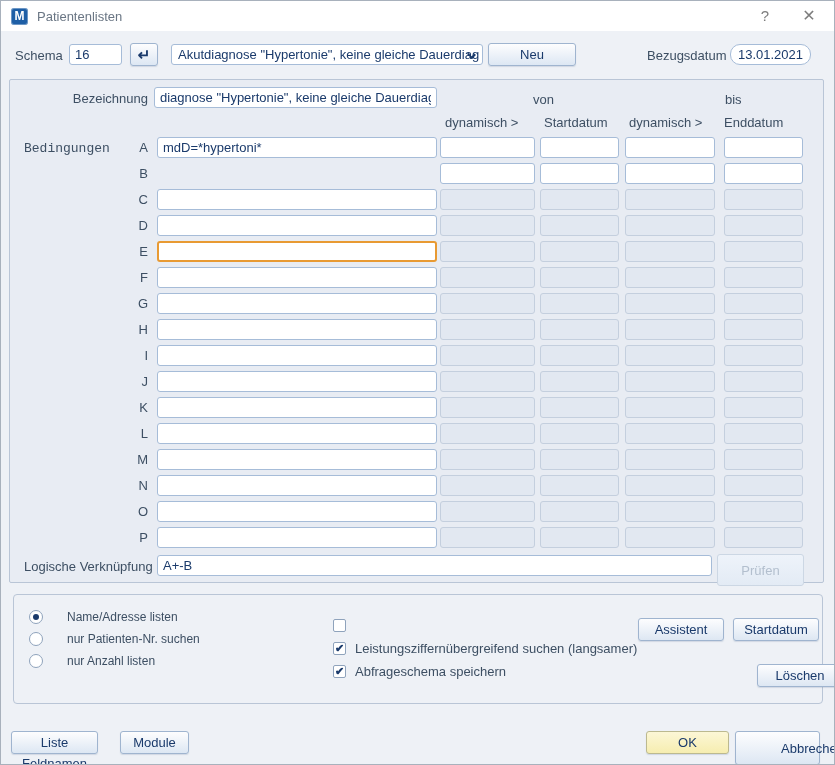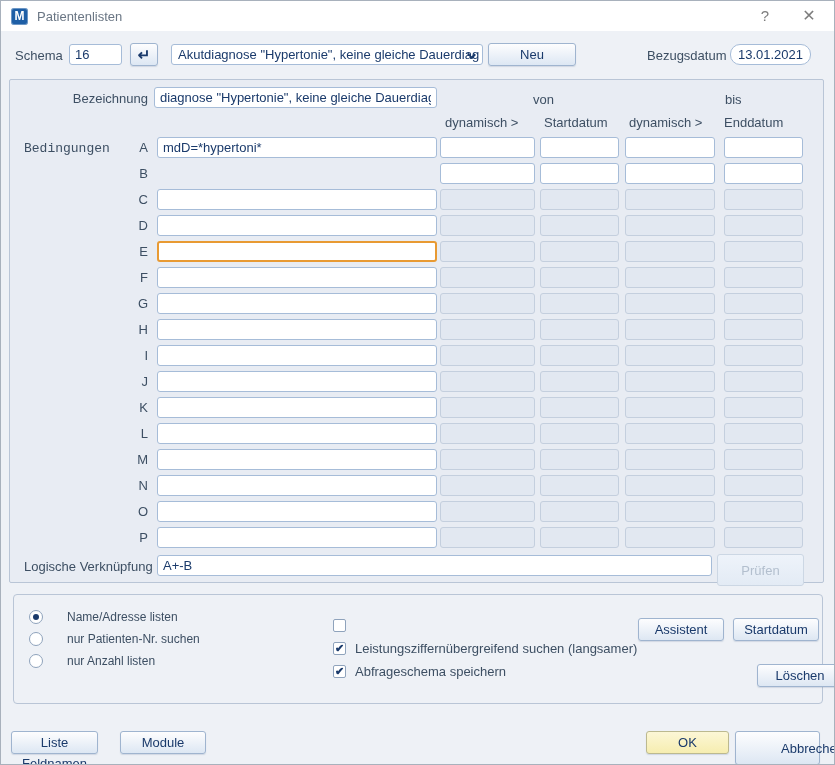--- a/index.html
+++ b/index.html
@@ -129,21 +129,21 @@
     font-size: 11px; line-height: 11px; text-align: center; color: var(--text_navy); font-weight: bold;
   }
   .check-label { margin-left: 9px; font-size: 13px; color: var(--text_label); white-space: nowrap; }
 
   .assistent-btn { left: 637px; top: 617px; width: 86px; height: 23px; line-height: 21px; }
   .speichern-btn { left: 732px; top: 617px; width: 86px; height: 23px; line-height: 21px; }
   .loeschen-btn  { left: 732px; top: 663px; width: 86px; height: 23px; line-height: 21px; margin-left: 24px; }
 
   
   .lf-btn  { left: 10px;  top: 730px; width: 87px; height: 23px; line-height: 21px; }
-  .mod-btn { left: 119px; top: 730px; width: 86px;  height: 23px; line-height: 21px; }
+  .mod-btn { left: 119px; top: 730px; width: 69px;  height: 23px; line-height: 21px; }
   .ok-btn  { left: 645px; top: 730px; width: 83px;  height: 23px; line-height: 21px; }
   .abb-btn { left: 734px; top: 730px; width: 85px;  height: 34px; line-height: 21px; padding-left: 45px; }
 
   .toprow-label-schema { left: 14px; top: 47px; }
   .toprow-label-bezug  { left: 646px; top: 47px; }
 </style>
 </head>
 <body>
 
 <div class="window">

